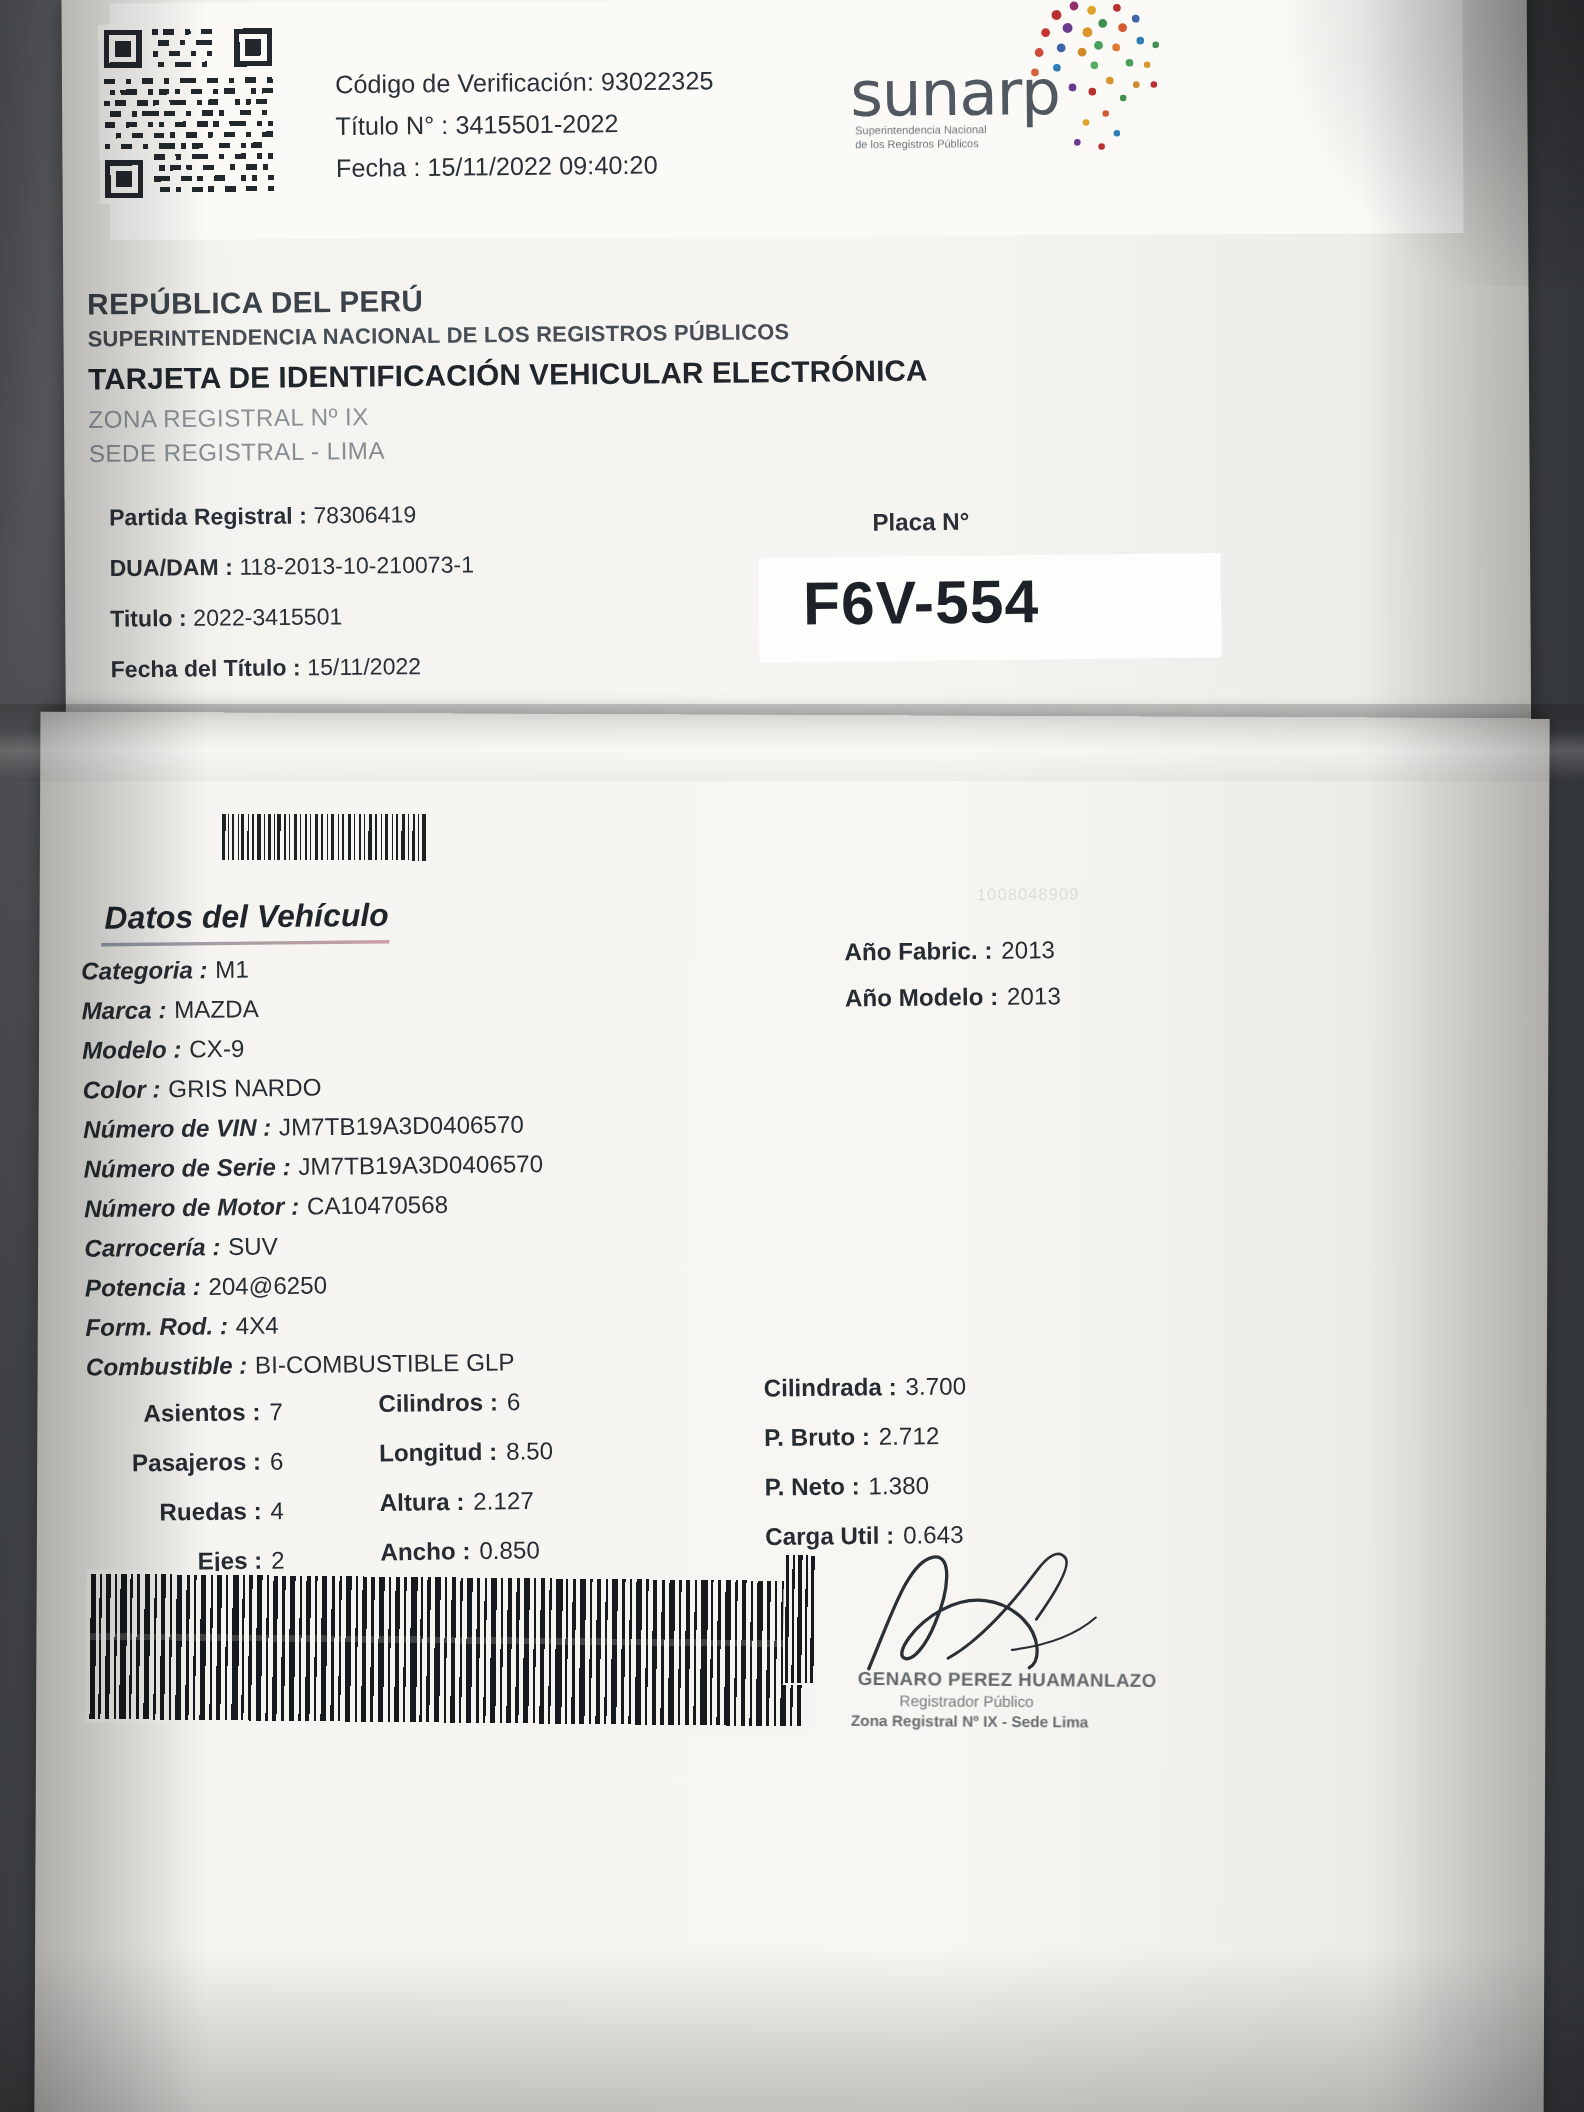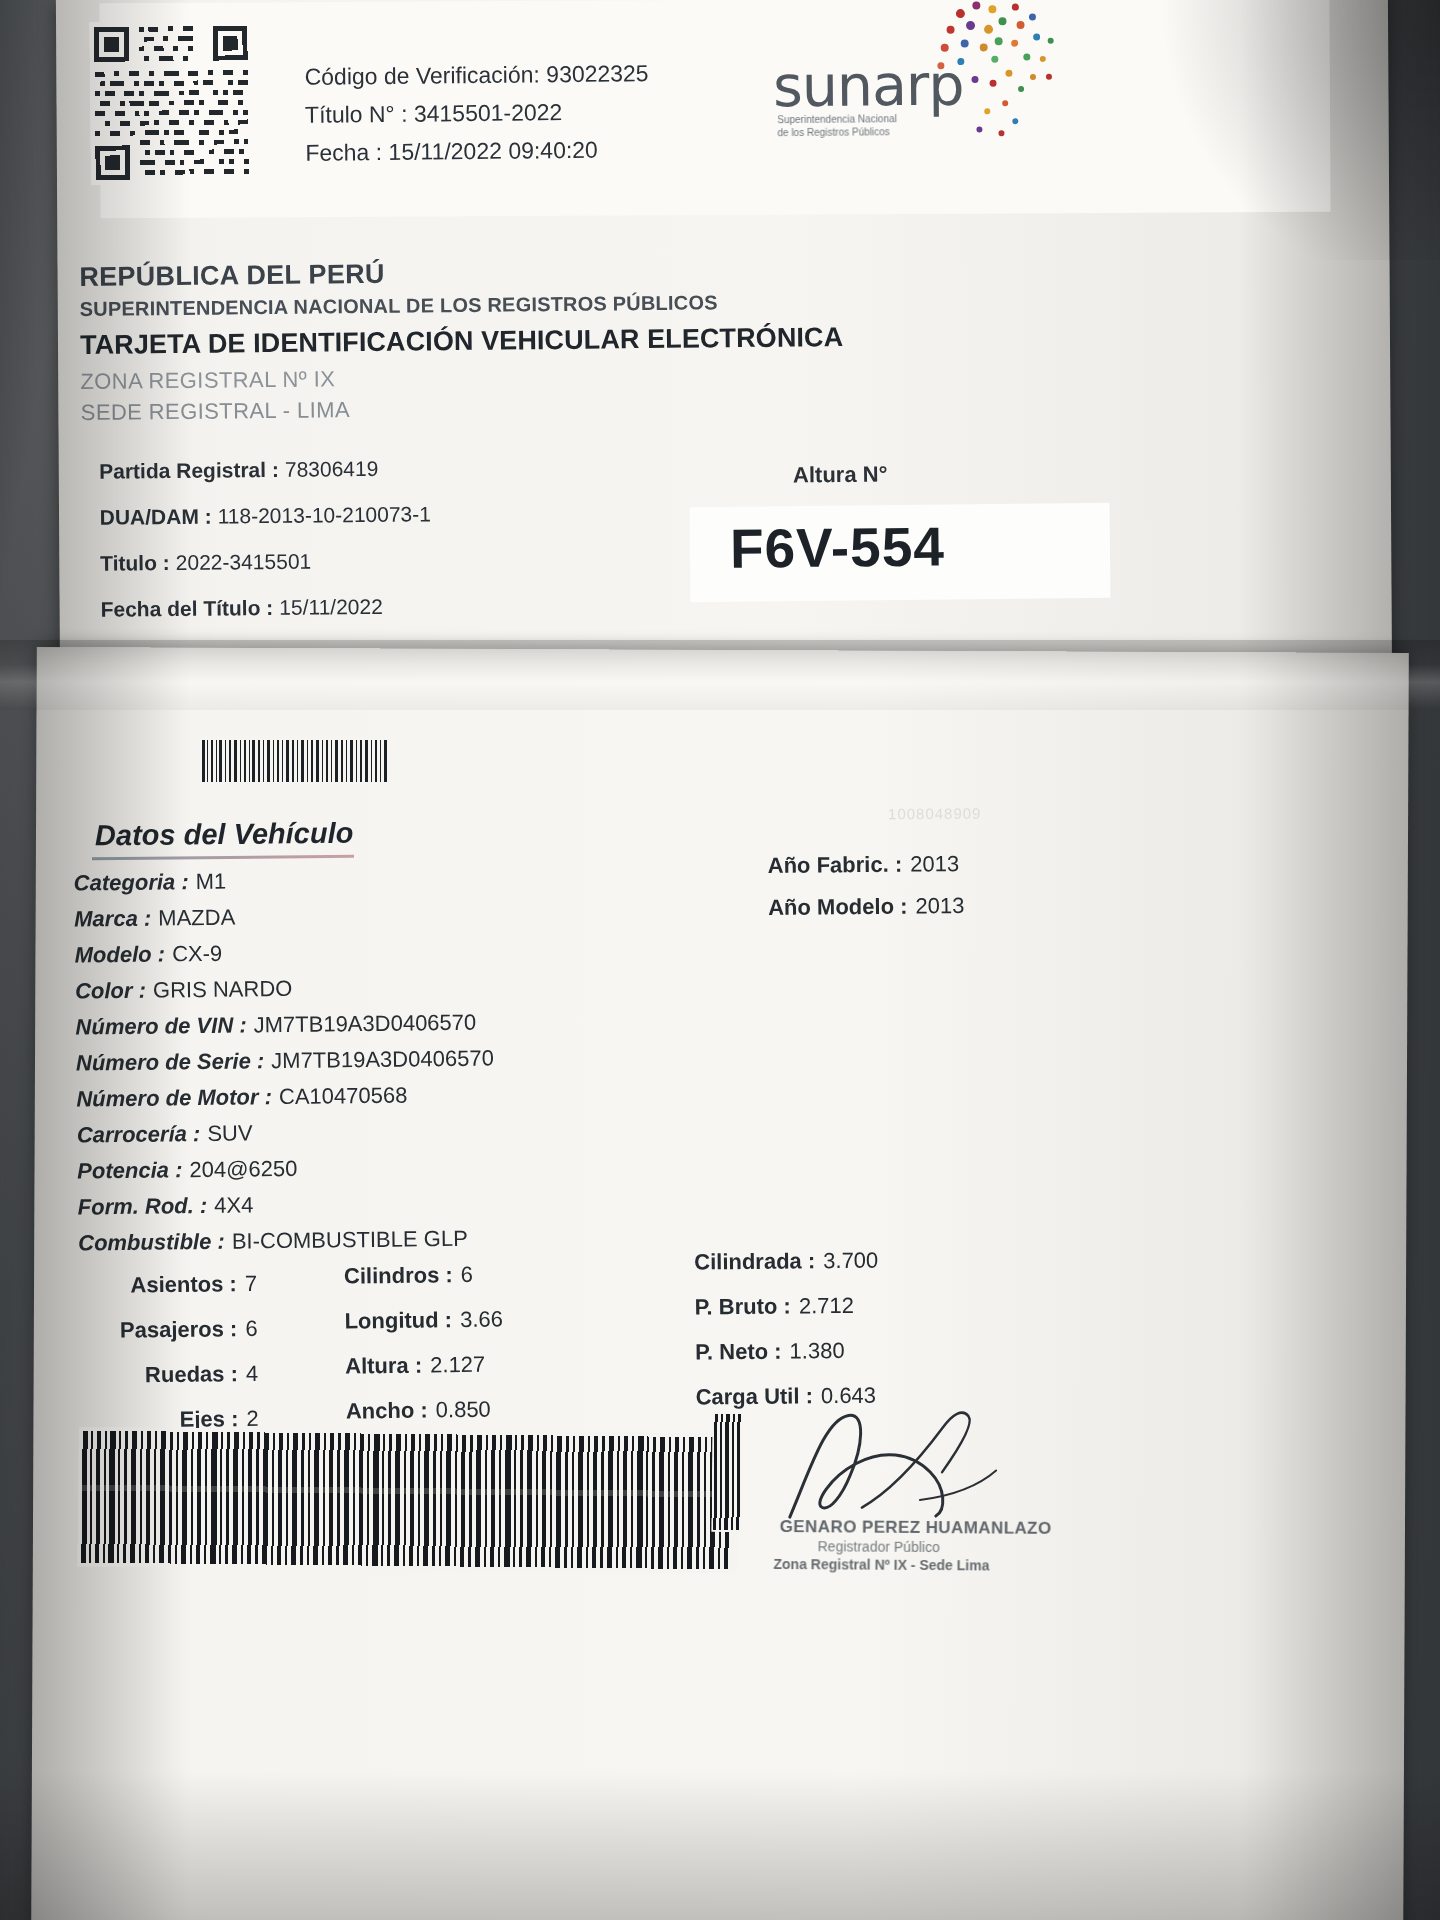--- a/index.html
+++ b/index.html
@@ -506,21 +506,21 @@
       <span class="k">DUA/DAM :</span><span class="v">118-2013-10-210073-1</span>
     </div>
     <div class="row">
       <span class="k">Titulo :</span><span class="v">2022-3415501</span>
     </div>
     <div class="row">
       <span class="k">Fecha del Título :</span><span class="v">15/11/2022</span>
     </div>
   </div>
 
-  <div class="txt" id="placa-label">Altura N°</div>
+  <div class="txt" id="placa-label">Placa N°</div>
   <div id="placa-box">
     <div id="placa-num">F6V-554</div>
   </div>
 
   <svg id="barcode-small" viewBox="0 0 192 46" shape-rendering="crispEdges">
     <rect width="192" height="46" fill="#f6f5f1"></rect>
     <g fill="#1c2126">
       <rect x="2" y="2" width="3" height="42"></rect>
         <rect x="7" y="2" width="1" height="42"></rect>
       <rect x="11" y="2" width="2" height="42"></rect>
@@ -589,21 +589,21 @@
 
   <div class="col" id="col1">
     <div class="row"><span class="k">Asientos :</span><span class="v">7</span></div>
     <div class="row"><span class="k">Pasajeros :</span><span class="v">6</span></div>
     <div class="row"><span class="k">Ruedas :</span><span class="v">4</span></div>
     <div class="row"><span class="k">Ejes :</span><span class="v">2</span></div>
   </div>
 
   <div class="col" id="col2">
     <div class="row"><span class="k">Cilindros :</span><span class="v">6</span></div>
-    <div class="row"><span class="k">Longitud :</span><span class="v">3.66</span></div>
+    <div class="row"><span class="k">Longitud :</span><span class="v">8.50</span></div>
     <div class="row"><span class="k">Altura :</span><span class="v">2.127</span></div>
     <div class="row"><span class="k">Ancho :</span><span class="v">0.850</span></div>
   </div>
 
   <div class="col" id="col3">
     <div class="row"><span class="k">Cilindrada :</span><span class="v">3.700</span></div>
     <div class="row"><span class="k">P. Bruto :</span><span class="v">2.712</span></div>
     <div class="row"><span class="k">P. Neto :</span><span class="v">1.380</span></div>
     <div class="row"><span class="k">Carga Util :</span><span class="v">0.643</span></div>
   </div>

